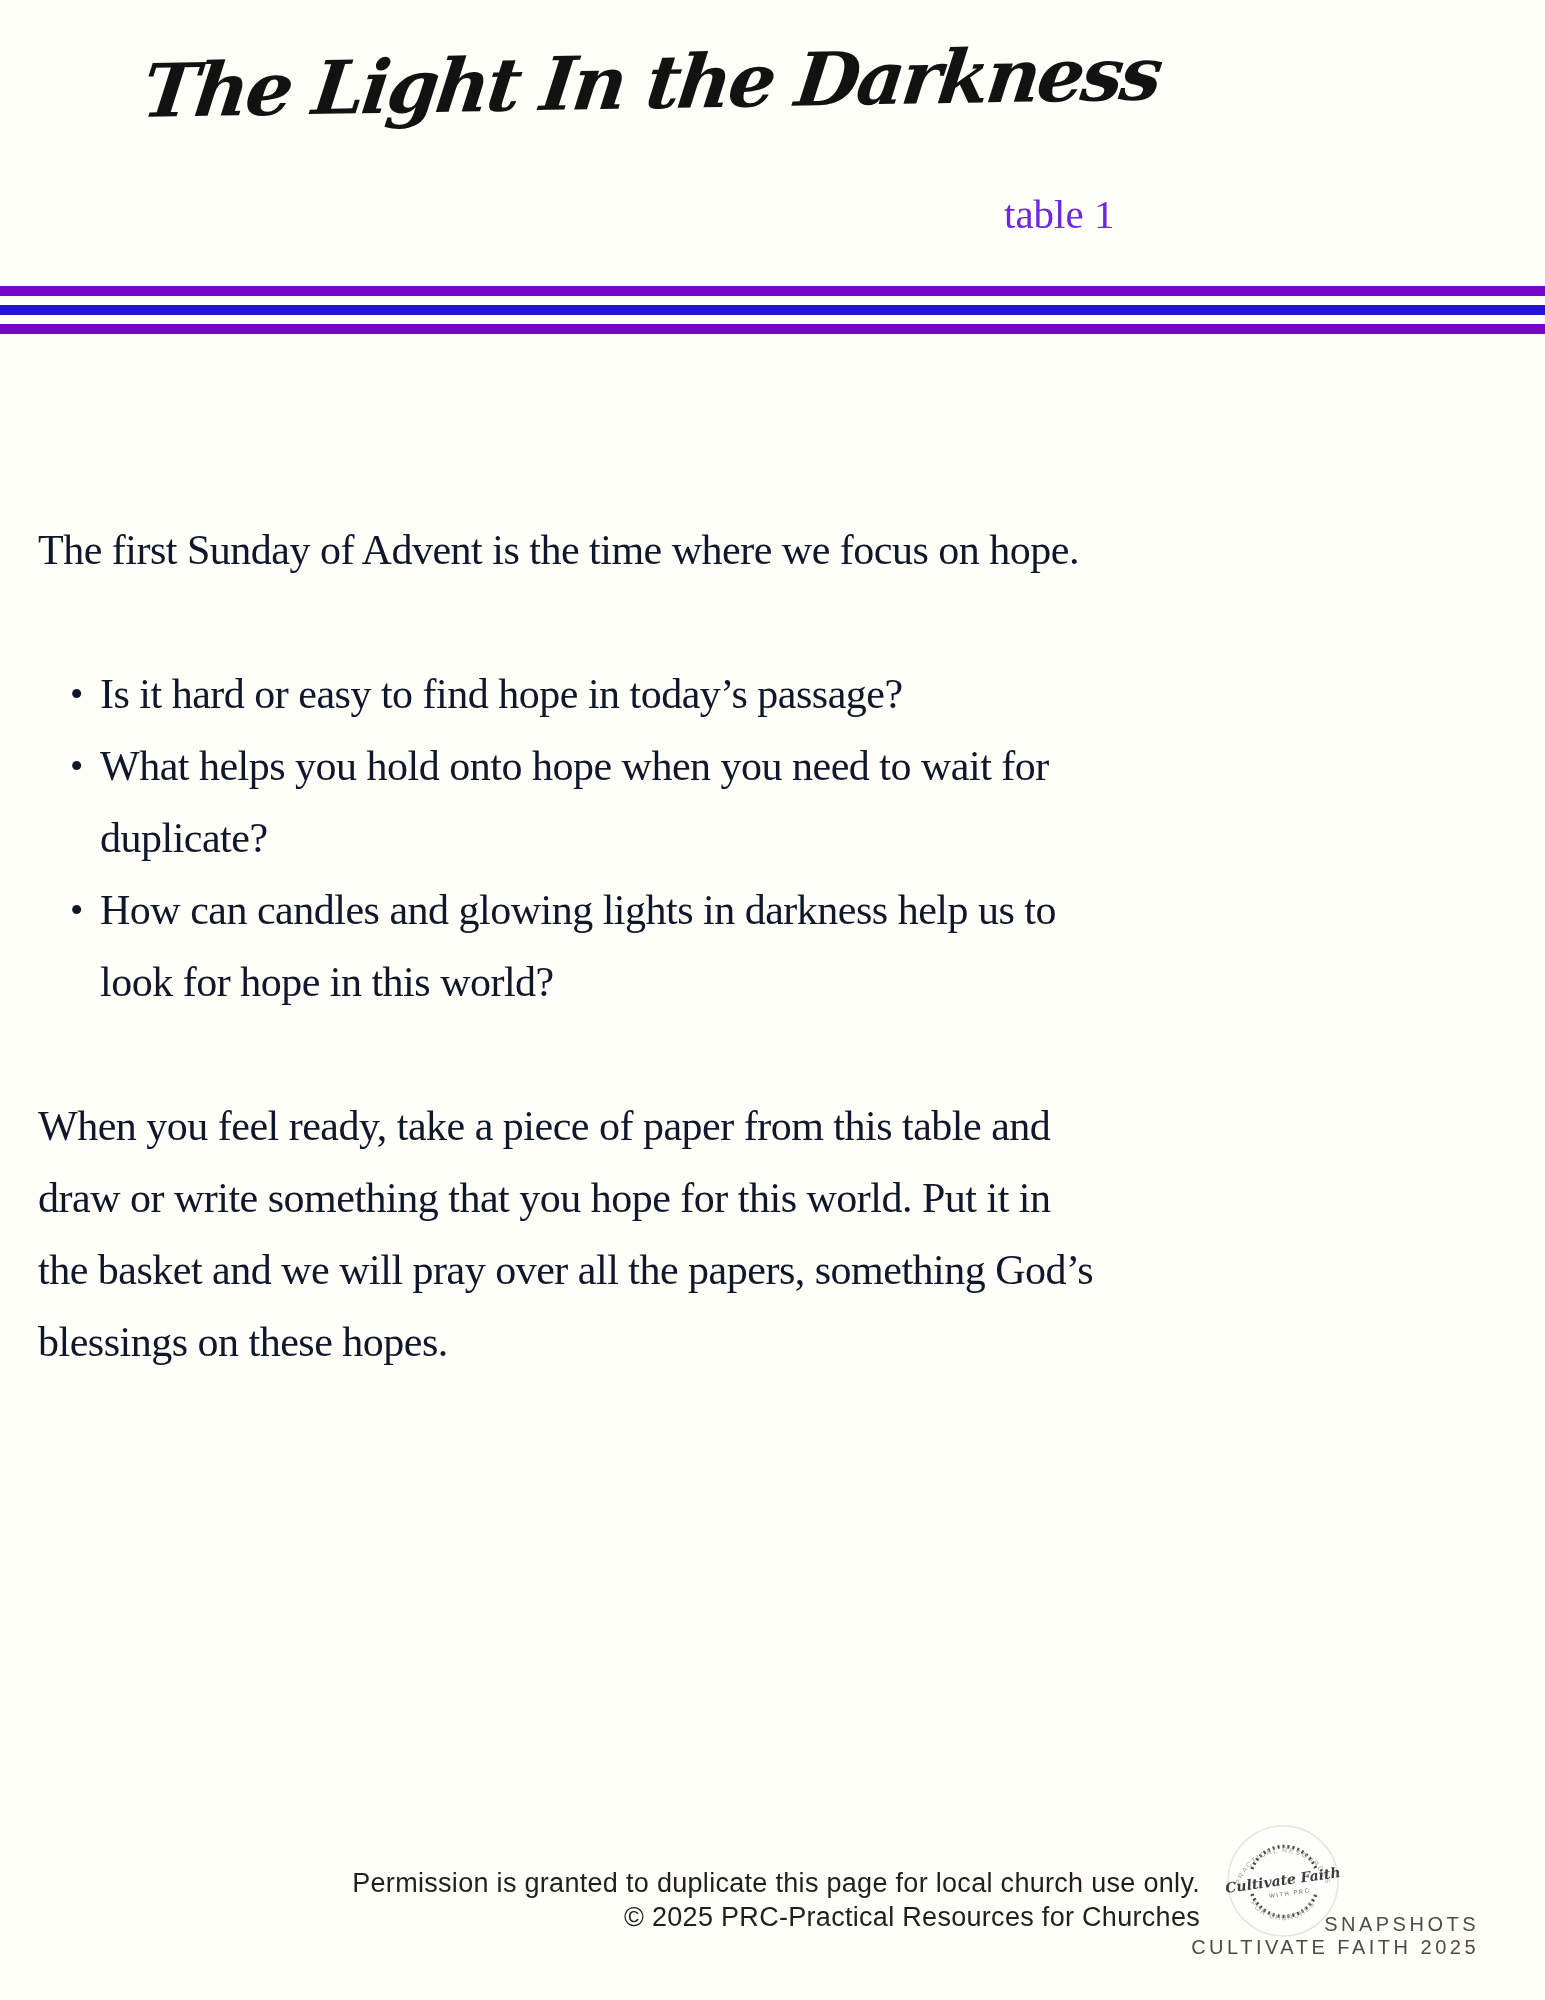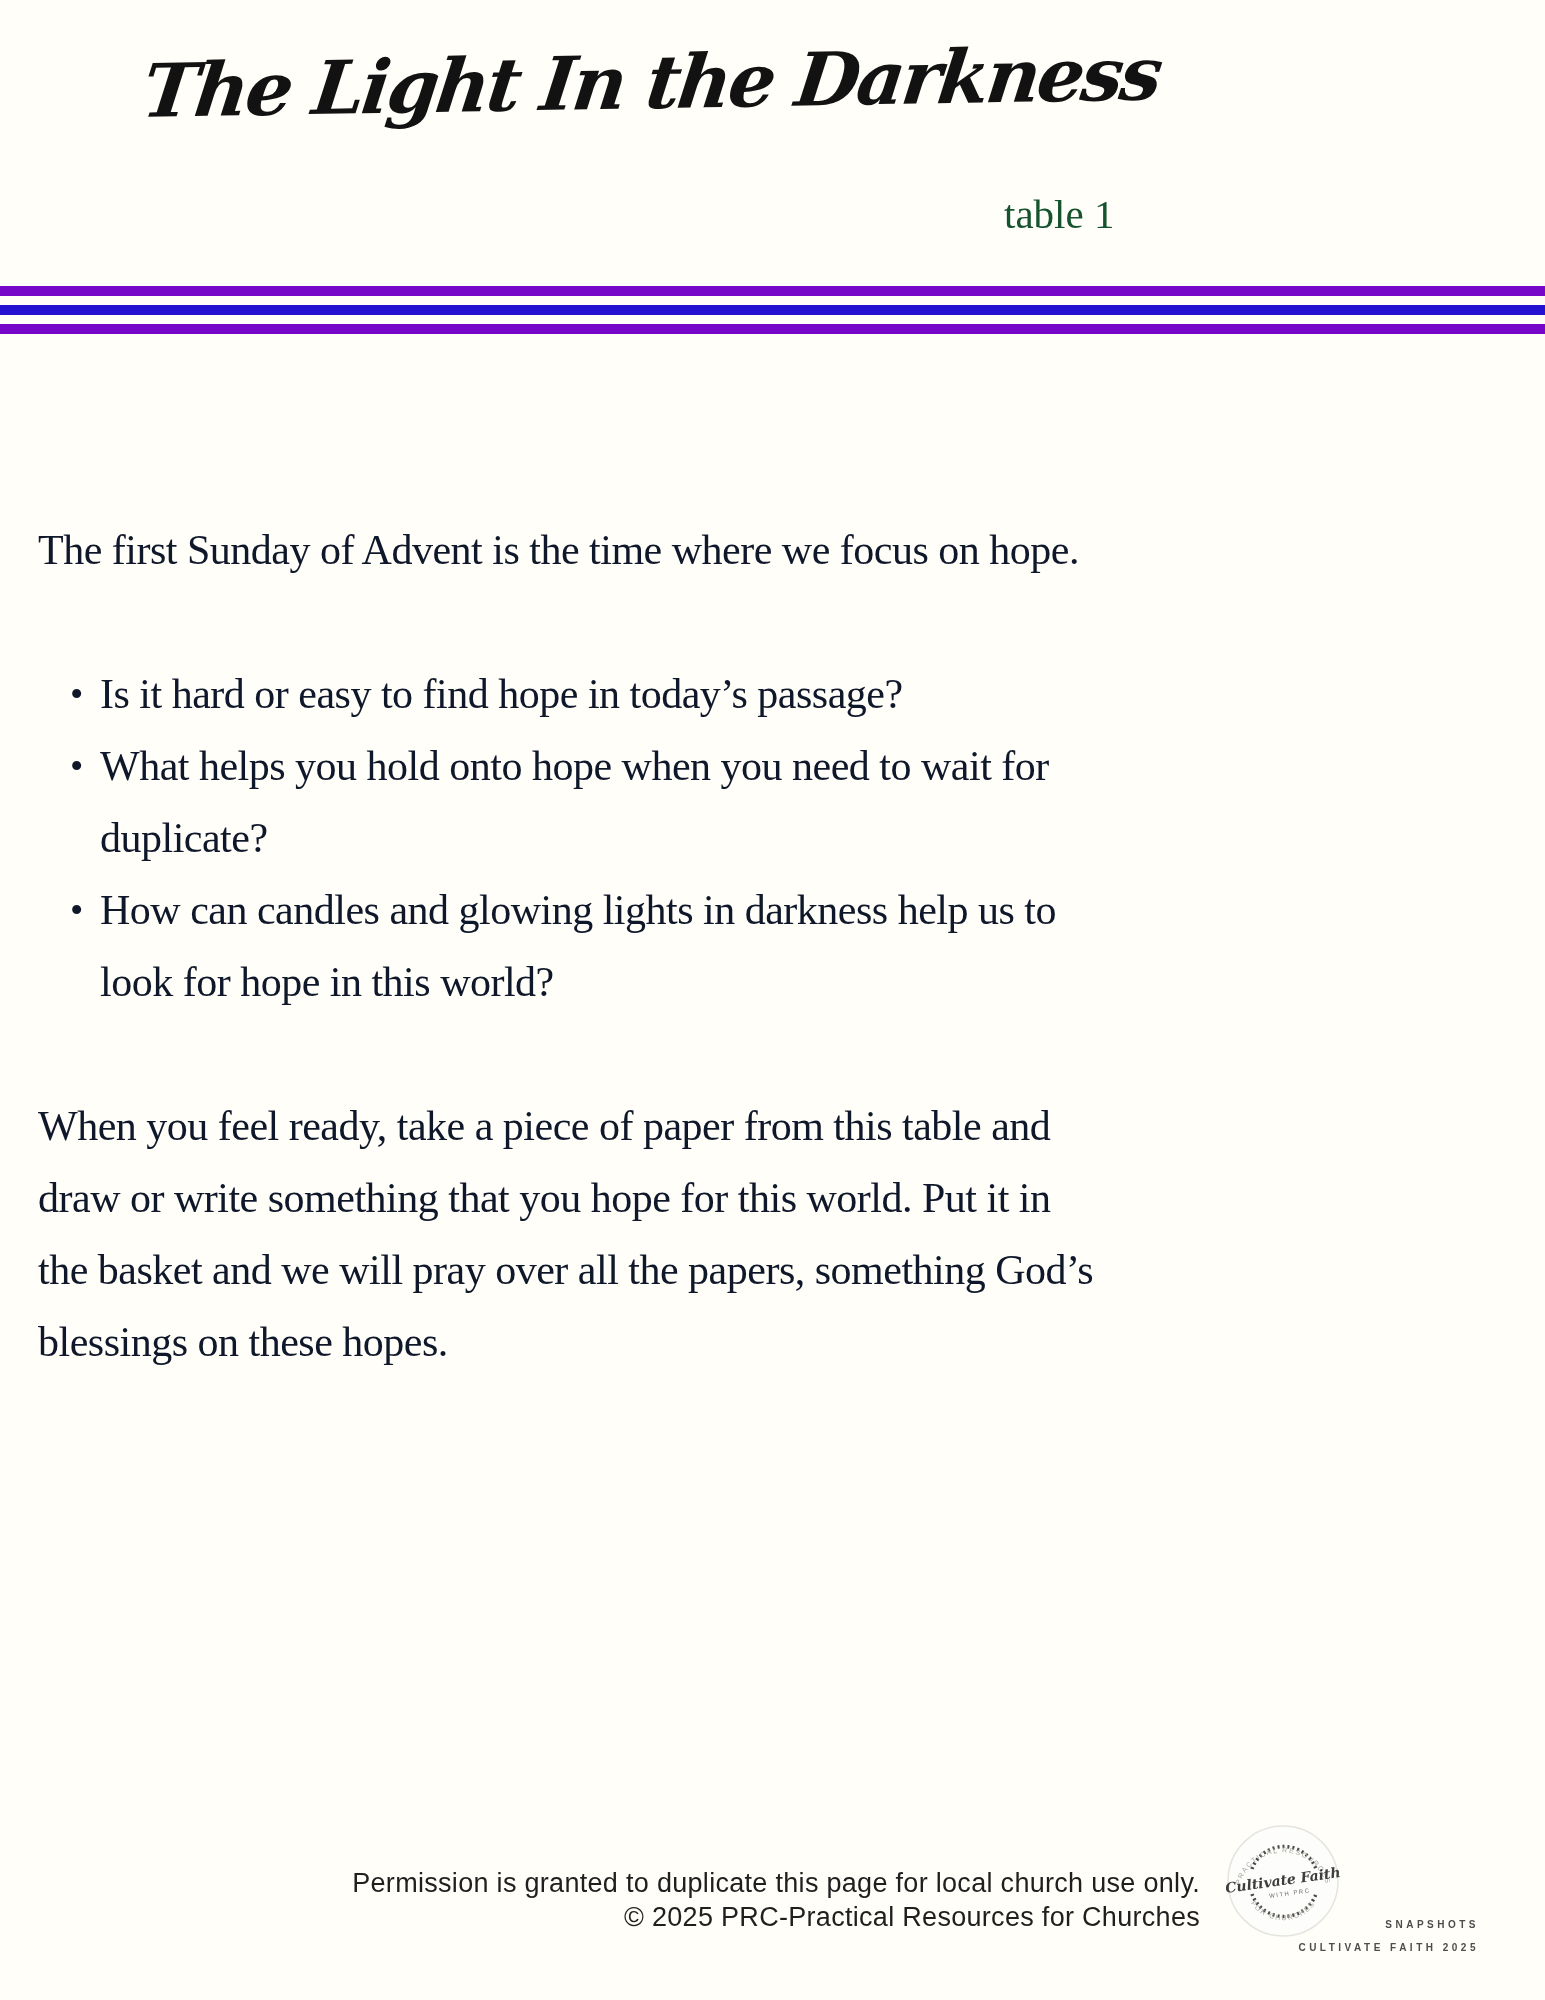--- a/index.html
+++ b/index.html
@@ -18,21 +18,21 @@
     position: absolute; left: 138px; top: 48px;
     font-family: "DejaVu Serif", serif;
     font-style: italic; font-weight: 700;
     font-size: 74px; letter-spacing: -3px;
     color: #121212; white-space: nowrap;
     transform: skewX(-8deg) rotate(-1deg);
     transform-origin: left bottom;
   }
   .title-sub {
     position: absolute; left: 1004px; top: 190px;
-    font-size: 41px; color: #14532d; white-space: nowrap;
+    font-size: 41px; color: #6d28d9; white-space: nowrap;
     font-family: "Liberation Serif", serif;
   }
 
   
   .stripes { position: absolute; left: 0; right: 0; top: 286px; height: 48px; }
   .stripe { position: absolute; left: 0; right: 0; height: 10px; }
   .stripe.s1 { top: 0px;  background: var(--stripe-purple, #7607c8); }
   .stripe.s2 { top: 19px; background: var(--stripe-blue, #2512d0); }
   .stripe.s3 { top: 38px; background: var(--stripe-purple, #7607c8); }
 
@@ -62,21 +62,21 @@
 
   
   .badge { position: absolute; left: 1226px; top: 1824px; width: 114px; height: 114px; }
   .badge svg { width: 114px; height: 114px; display: block; }
 
   
   .stamp {
     position: absolute; right: 66px; top: 1913px;
     text-align: right;
     font-family: "Liberation Sans", sans-serif;
-    font-weight: 700; font-size: 10px; line-height: 23px;
+    font-weight: 400; font-size: 20px; line-height: 23px;
     letter-spacing: 3.5px;
     color: var(--stamp-gray, #4c4c4c);
     white-space: nowrap;
   }
 </style>
 </head>
 <body>
 
 <div class="page">
 

